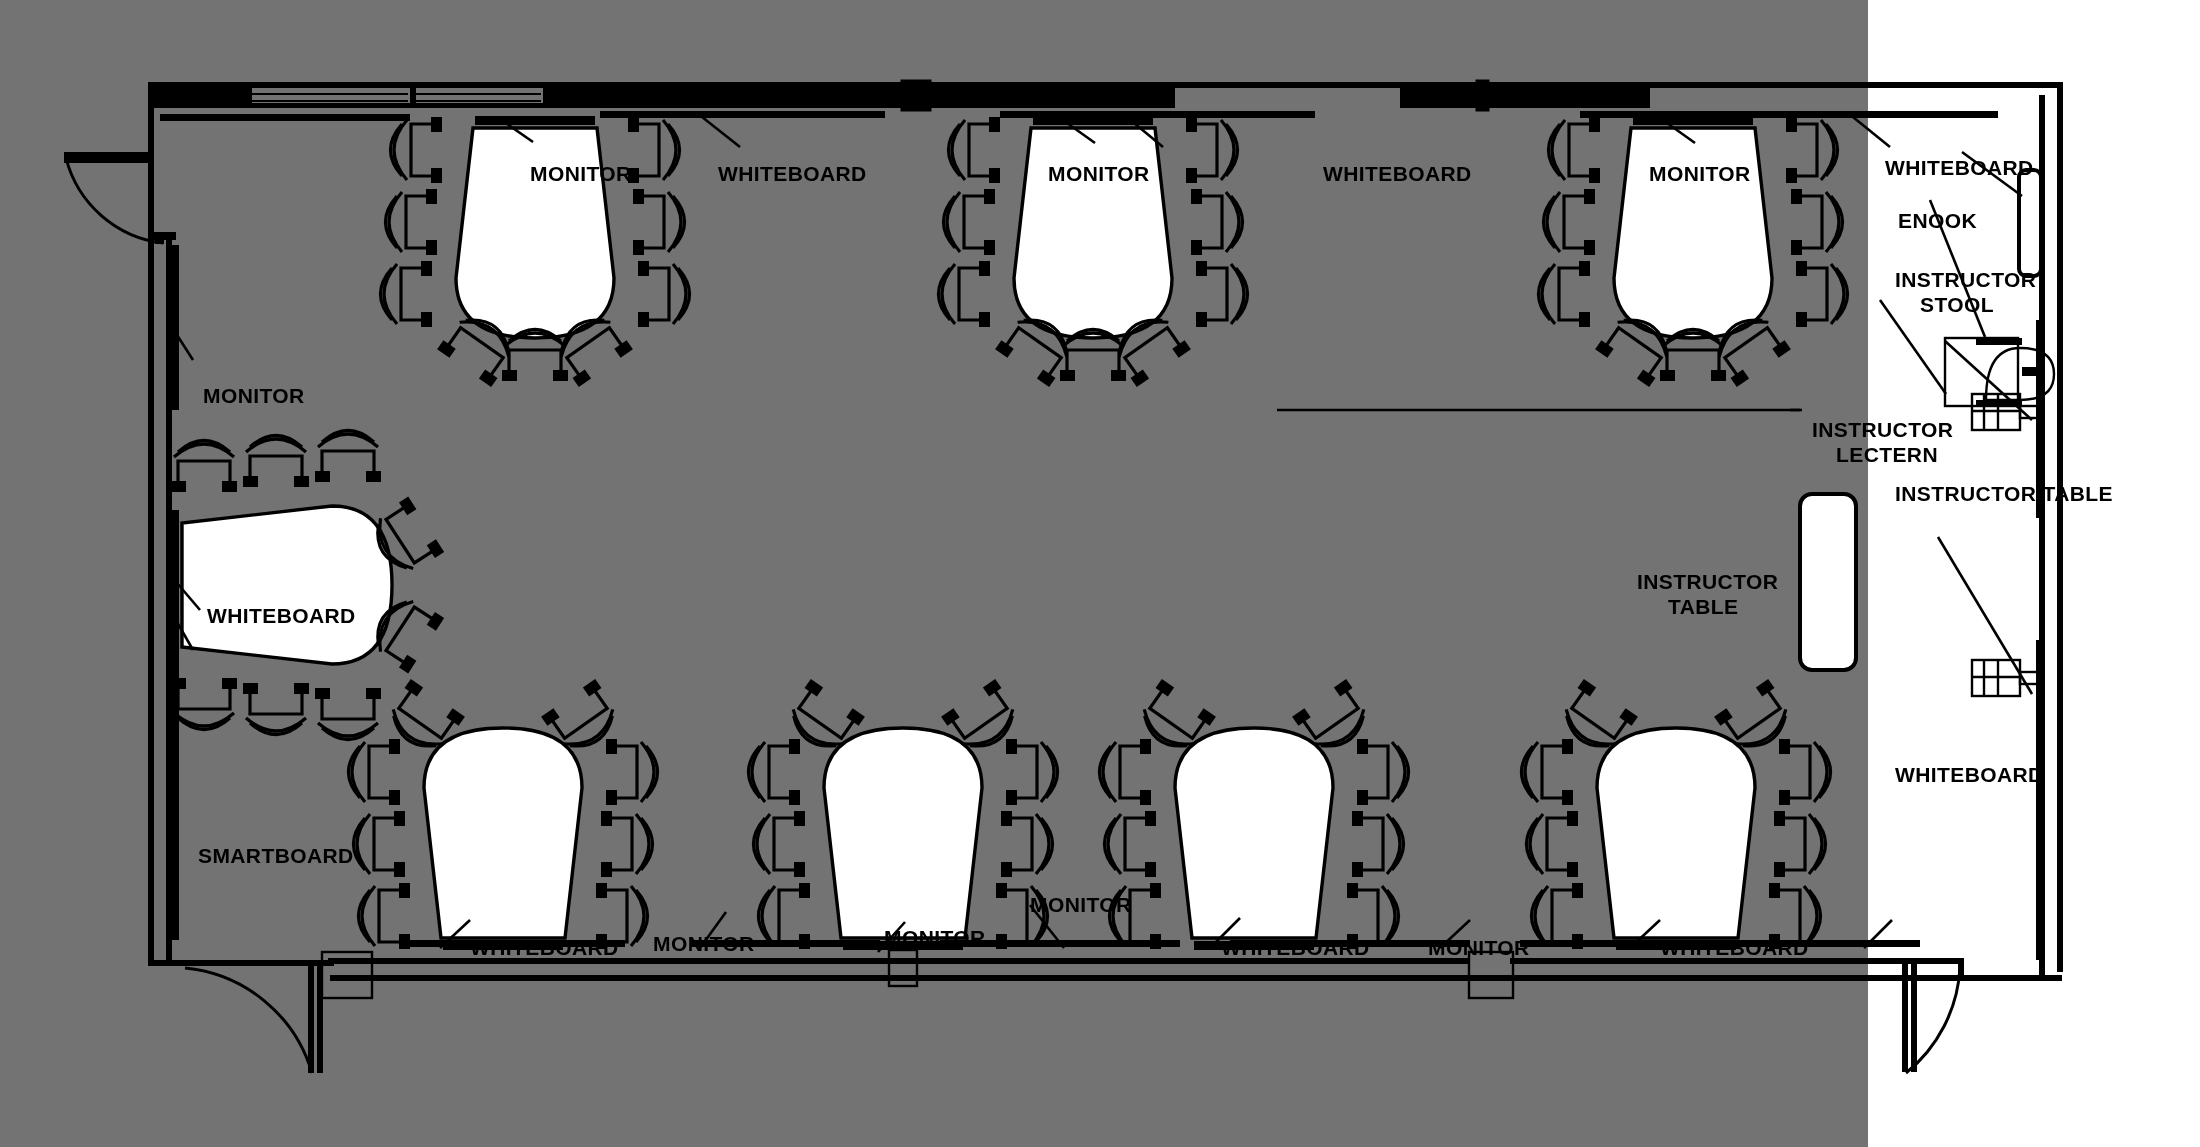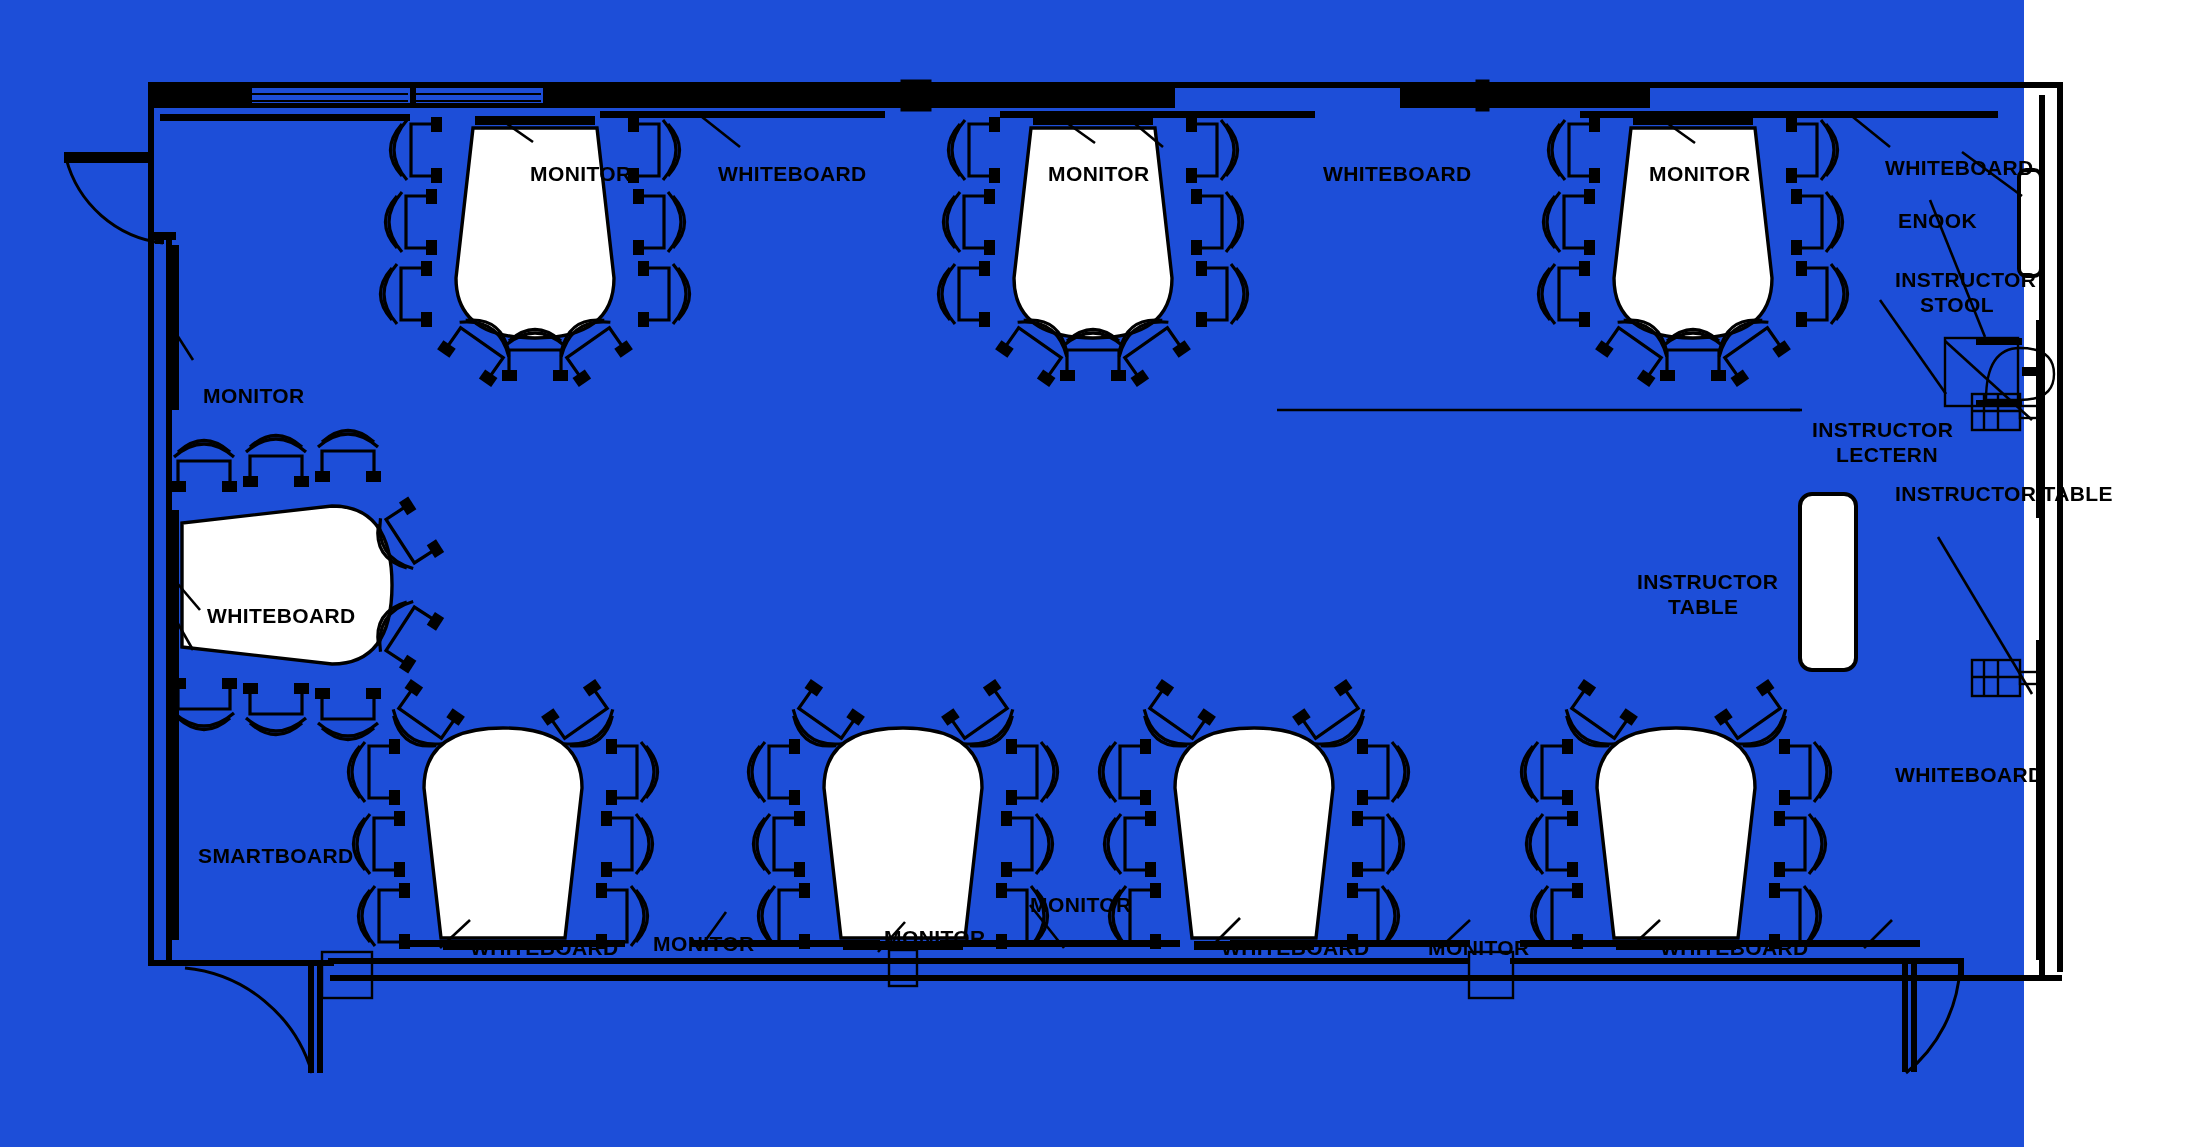--- a/index.html
+++ b/index.html
@@ -1,21 +1,21 @@
 <!DOCTYPE html>
 <html><head>
 <meta charset="utf-8">
 <title>Classroom Floor Plan</title>
 <style>
   html,body{margin:0;padding:0;background:#ffffff;}
   body{
     font-family:"Liberation Sans", sans-serif;
     width:2200px;height:1147px;overflow:hidden;
   }
-  #plan-root{position:relative;width:2024px;height:1147px;background:#1d4ed8;}
+  #plan-root{position:relative;width:1868px;height:1147px;background:#737373;}
   svg#floorplan{display:block;width:2200px;height:1147px;}
   .lbl{
     font-family:"Liberation Sans", sans-serif;
     font-size:21px;
     font-weight:bold;
     letter-spacing:0.4px;
     fill:#000;
   }
   .wall{fill:#000;}
   .thin{fill:none;stroke:#000;stroke-width:2.4;}

